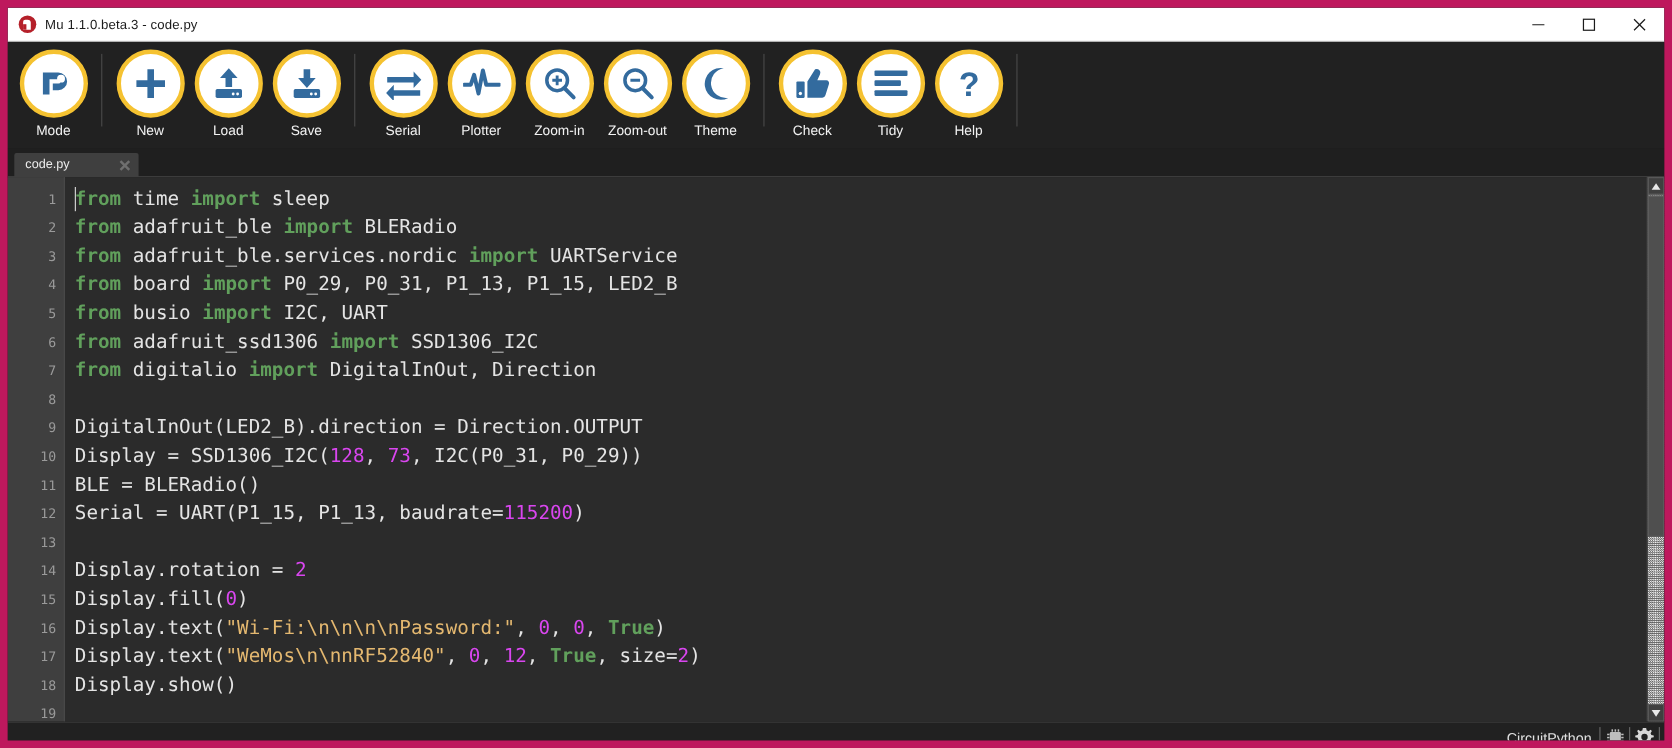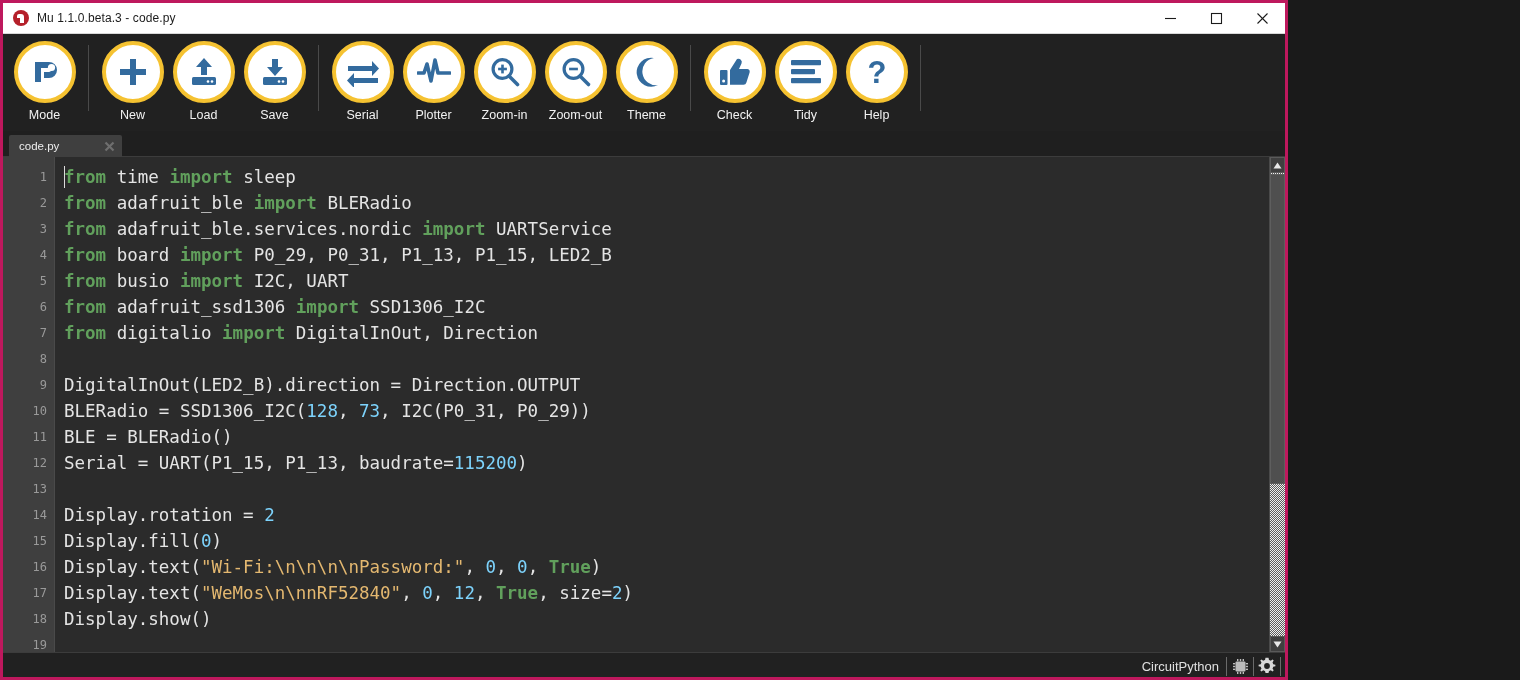--- a/index.html
+++ b/index.html
@@ -5,23 +5,23 @@
   * { box-sizing: border-box; margin: 0; padding: 0; }
   html, body {
     width: 1520px; height: 680px;
     background: #1a1a1a;
     font-family: "Liberation Sans", sans-serif;
     overflow: hidden;
   }
 
   #app {
     position: relative;
-    width: 1288px; height: 680px;
+    width: 1520px; height: 680px;
     background: #1f1f1f;
-    border: 3px solid #be185d;
+    border: 7px solid #be185d;
     overflow: hidden;
   }
 
   
   .titlebar {
     position: relative;
     height: 31px;
     background: #ffffff;
     display: flex;
     align-items: center;
@@ -194,21 +194,21 @@
     color: #e4e4e4;
     white-space: pre;
   }
   .caret {
     position: absolute;
     left: 9px; top: 9px;
     width: 1px; height: 22px;
     background: #dcdcdc;
   }
   .kw   { color: #61a05c; font-weight: bold; }
-  .num  { color: #7dd3fc; margin-top: 32px; }
+  .num  { color: #d946ef; margin-top: 32px; }
   .str  { color: #e4b870; }
   .plain{ color: #e4e4e4; }
 
   
   .vscroll {
     position: absolute;
     right: 0; top: 0;
     width: 16px; height: 100%;
     background:
       repeating-conic-gradient(#f0f0f0 0% 25%, #5e5e5e 0% 50%) 0 0 / 2px 2px;
@@ -469,21 +469,21 @@
       <div class="caret"></div>
     <div class="cline"><span class="kw">from</span><span class="plain"> time </span><span class="kw">import</span><span class="plain"> sleep</span></div>
         <div class="cline"><span class="kw">from</span><span class="plain"> adafruit_ble </span><span class="kw">import</span><span class="plain"> BLERadio</span></div>
         <div class="cline"><span class="kw">from</span><span class="plain"> adafruit_ble.services.nordic </span><span class="kw">import</span><span class="plain"> UARTService</span></div>
         <div class="cline"><span class="kw">from</span><span class="plain"> board </span><span class="kw">import</span><span class="plain"> P0_29, P0_31, P1_13, P1_15, LED2_B</span></div>
         <div class="cline"><span class="kw">from</span><span class="plain"> busio </span><span class="kw">import</span><span class="plain"> I2C, UART</span></div>
         <div class="cline"><span class="kw">from</span><span class="plain"> adafruit_ssd1306 </span><span class="kw">import</span><span class="plain"> SSD1306_I2C</span></div>
         <div class="cline"><span class="kw">from</span><span class="plain"> digitalio </span><span class="kw">import</span><span class="plain"> DigitalInOut, Direction</span></div>
         <div class="cline">&nbsp;</div>
         <div class="cline"><span class="plain">DigitalInOut(LED2_B).direction = Direction.OUTPUT</span></div>
-        <div class="cline"><span class="plain">BLERadio = SSD1306_I2C(</span><span class="num">128</span><span class="plain">, </span><span class="num">73</span><span class="plain">, I2C(P0_31, P0_29))</span></div>
+        <div class="cline"><span class="plain">Display = SSD1306_I2C(</span><span class="num">128</span><span class="plain">, </span><span class="num">73</span><span class="plain">, I2C(P0_31, P0_29))</span></div>
         <div class="cline"><span class="plain">BLE = BLERadio()</span></div>
         <div class="cline"><span class="plain">Serial = UART(P1_15, P1_13, baudrate=</span><span class="num">115200</span><span class="plain">)</span></div>
         <div class="cline">&nbsp;</div>
         <div class="cline"><span class="plain">Display.rotation = </span><span class="num">2</span></div>
         <div class="cline"><span class="plain">Display.fill(</span><span class="num">0</span><span class="plain">)</span></div>
         <div class="cline"><span class="plain">Display.text(</span><span class="str">"Wi-Fi:\n\n\n\nPassword:"</span><span class="plain">, </span><span class="num">0</span><span class="plain">, </span><span class="num">0</span><span class="plain">, </span><span class="kw">True</span><span class="plain">)</span></div>
         <div class="cline"><span class="plain">Display.text(</span><span class="str">"WeMos\n\nnRF52840"</span><span class="plain">, </span><span class="num">0</span><span class="plain">, </span><span class="num">12</span><span class="plain">, </span><span class="kw">True</span><span class="plain">, size=</span><span class="num">2</span><span class="plain">)</span></div>
         <div class="cline"><span class="plain">Display.show()</span></div>
         <div class="cline">&nbsp;</div>
       </div>

